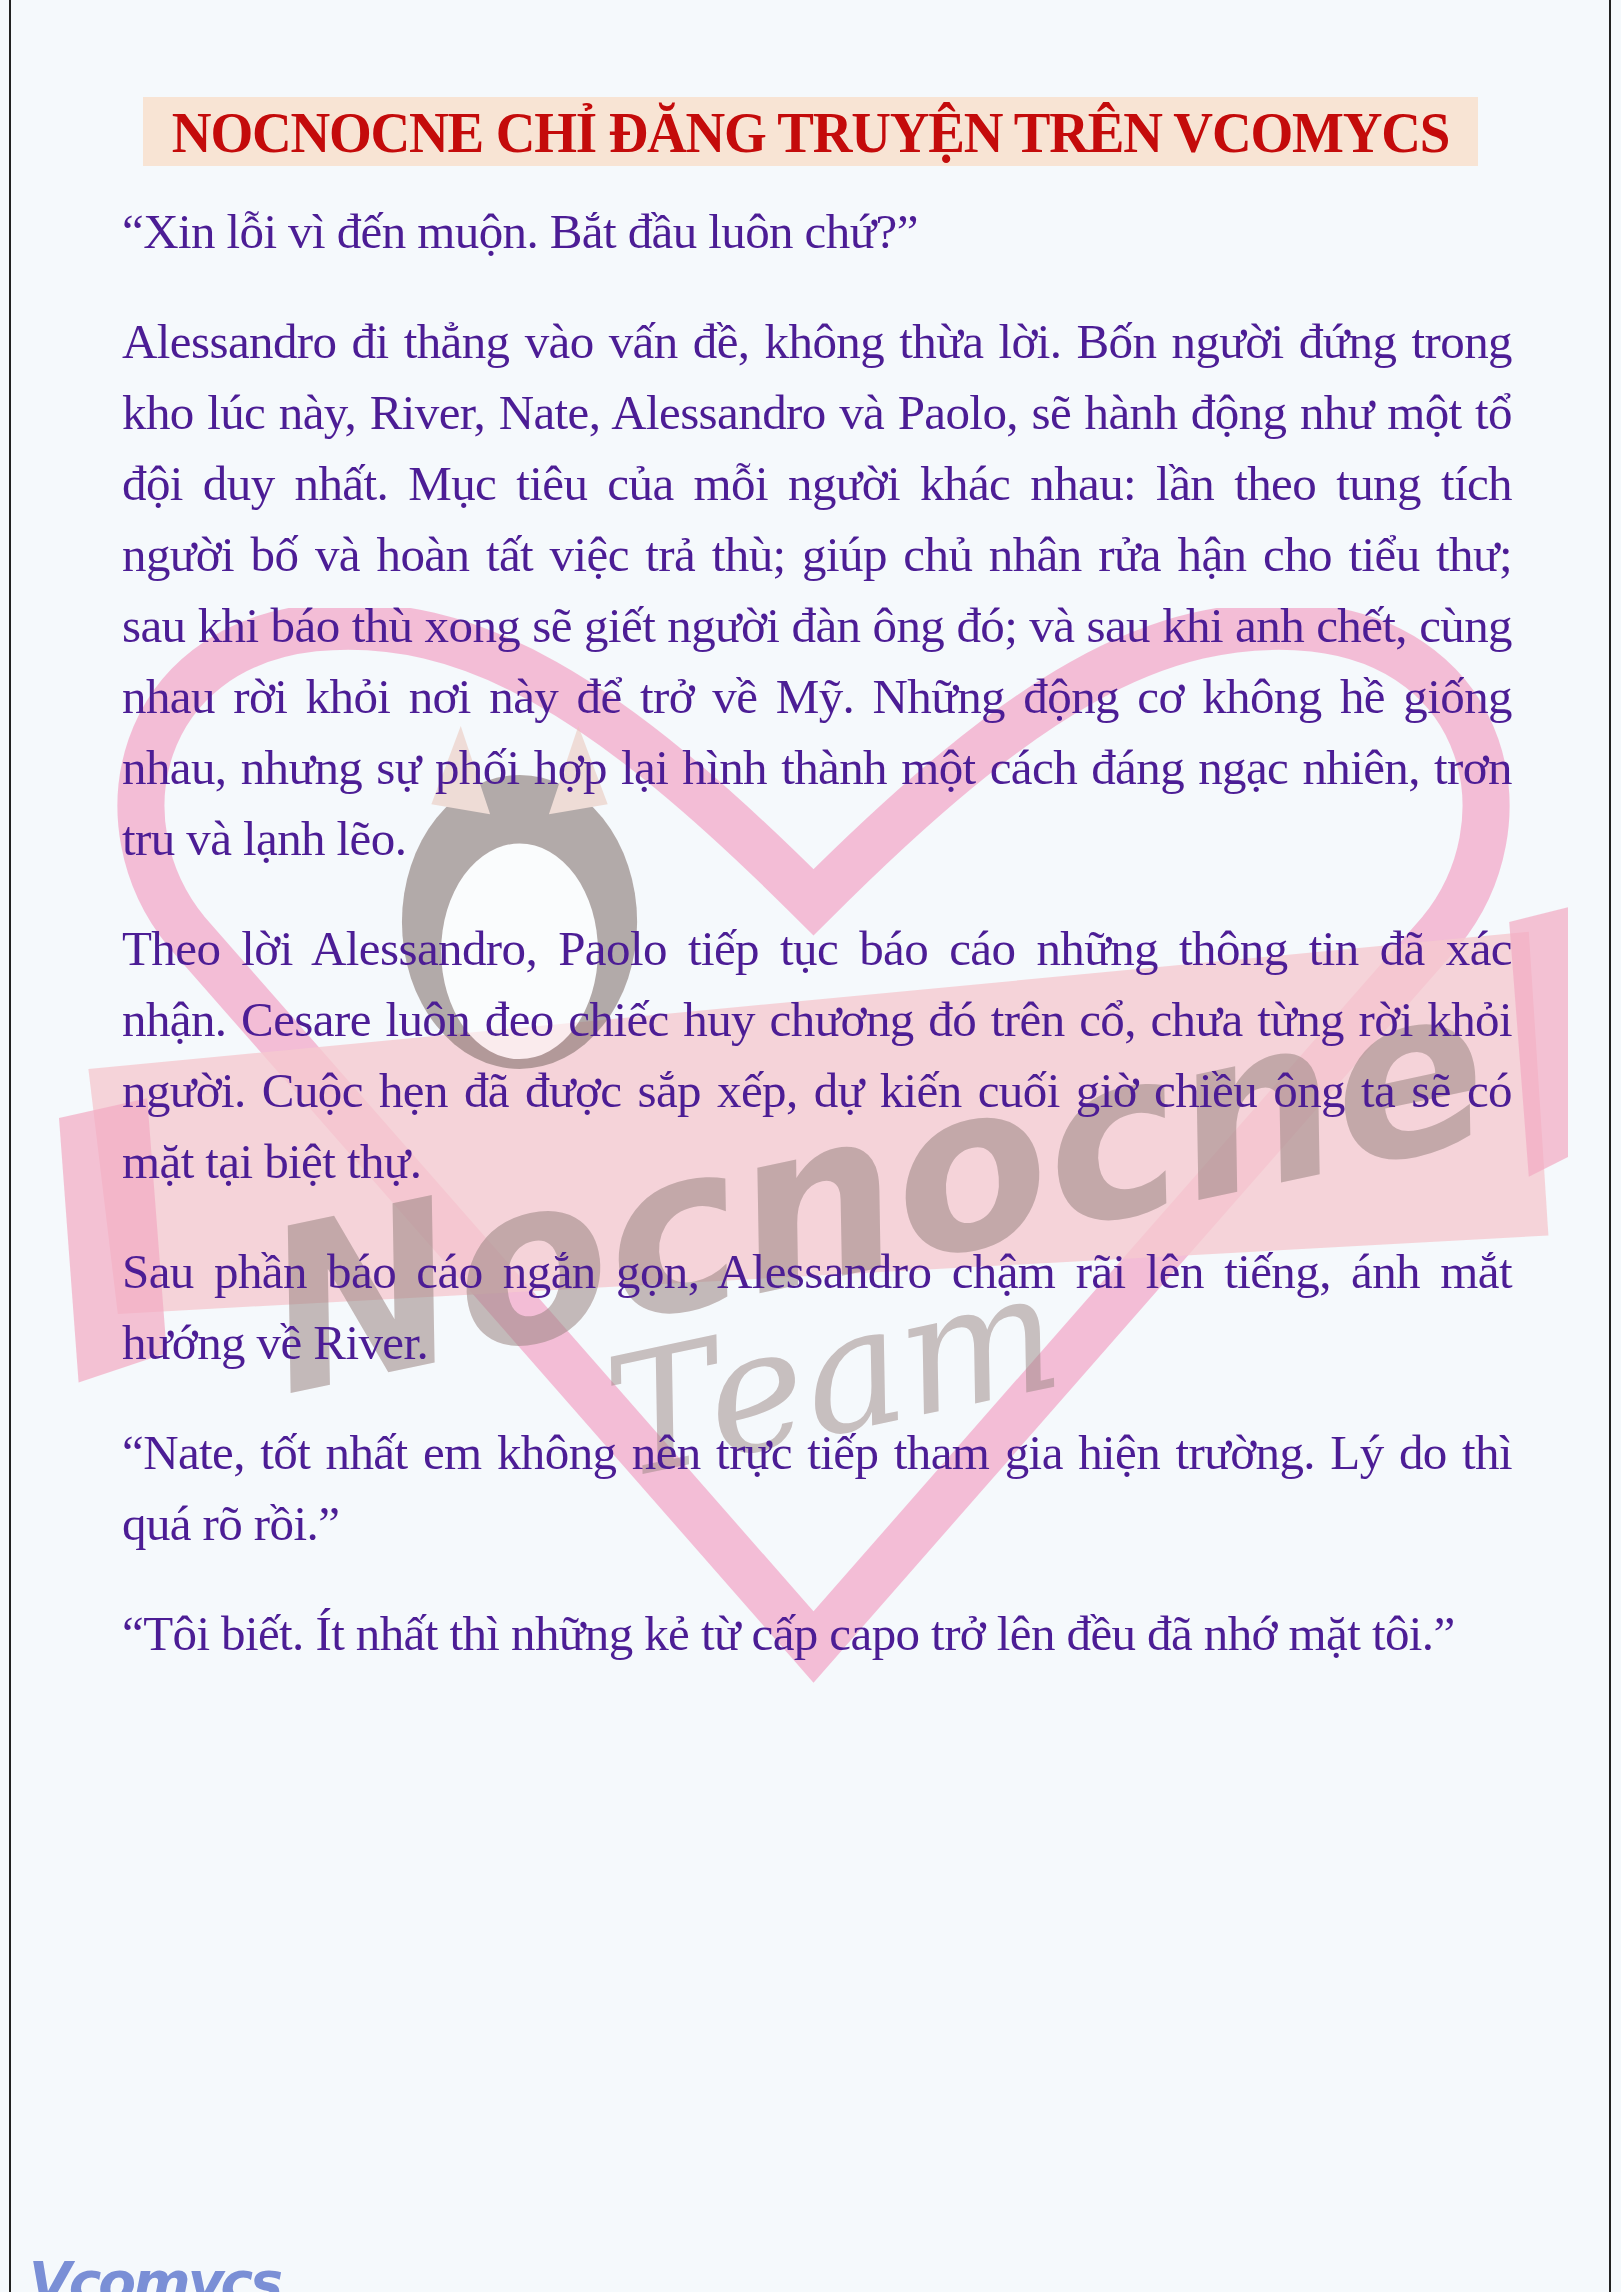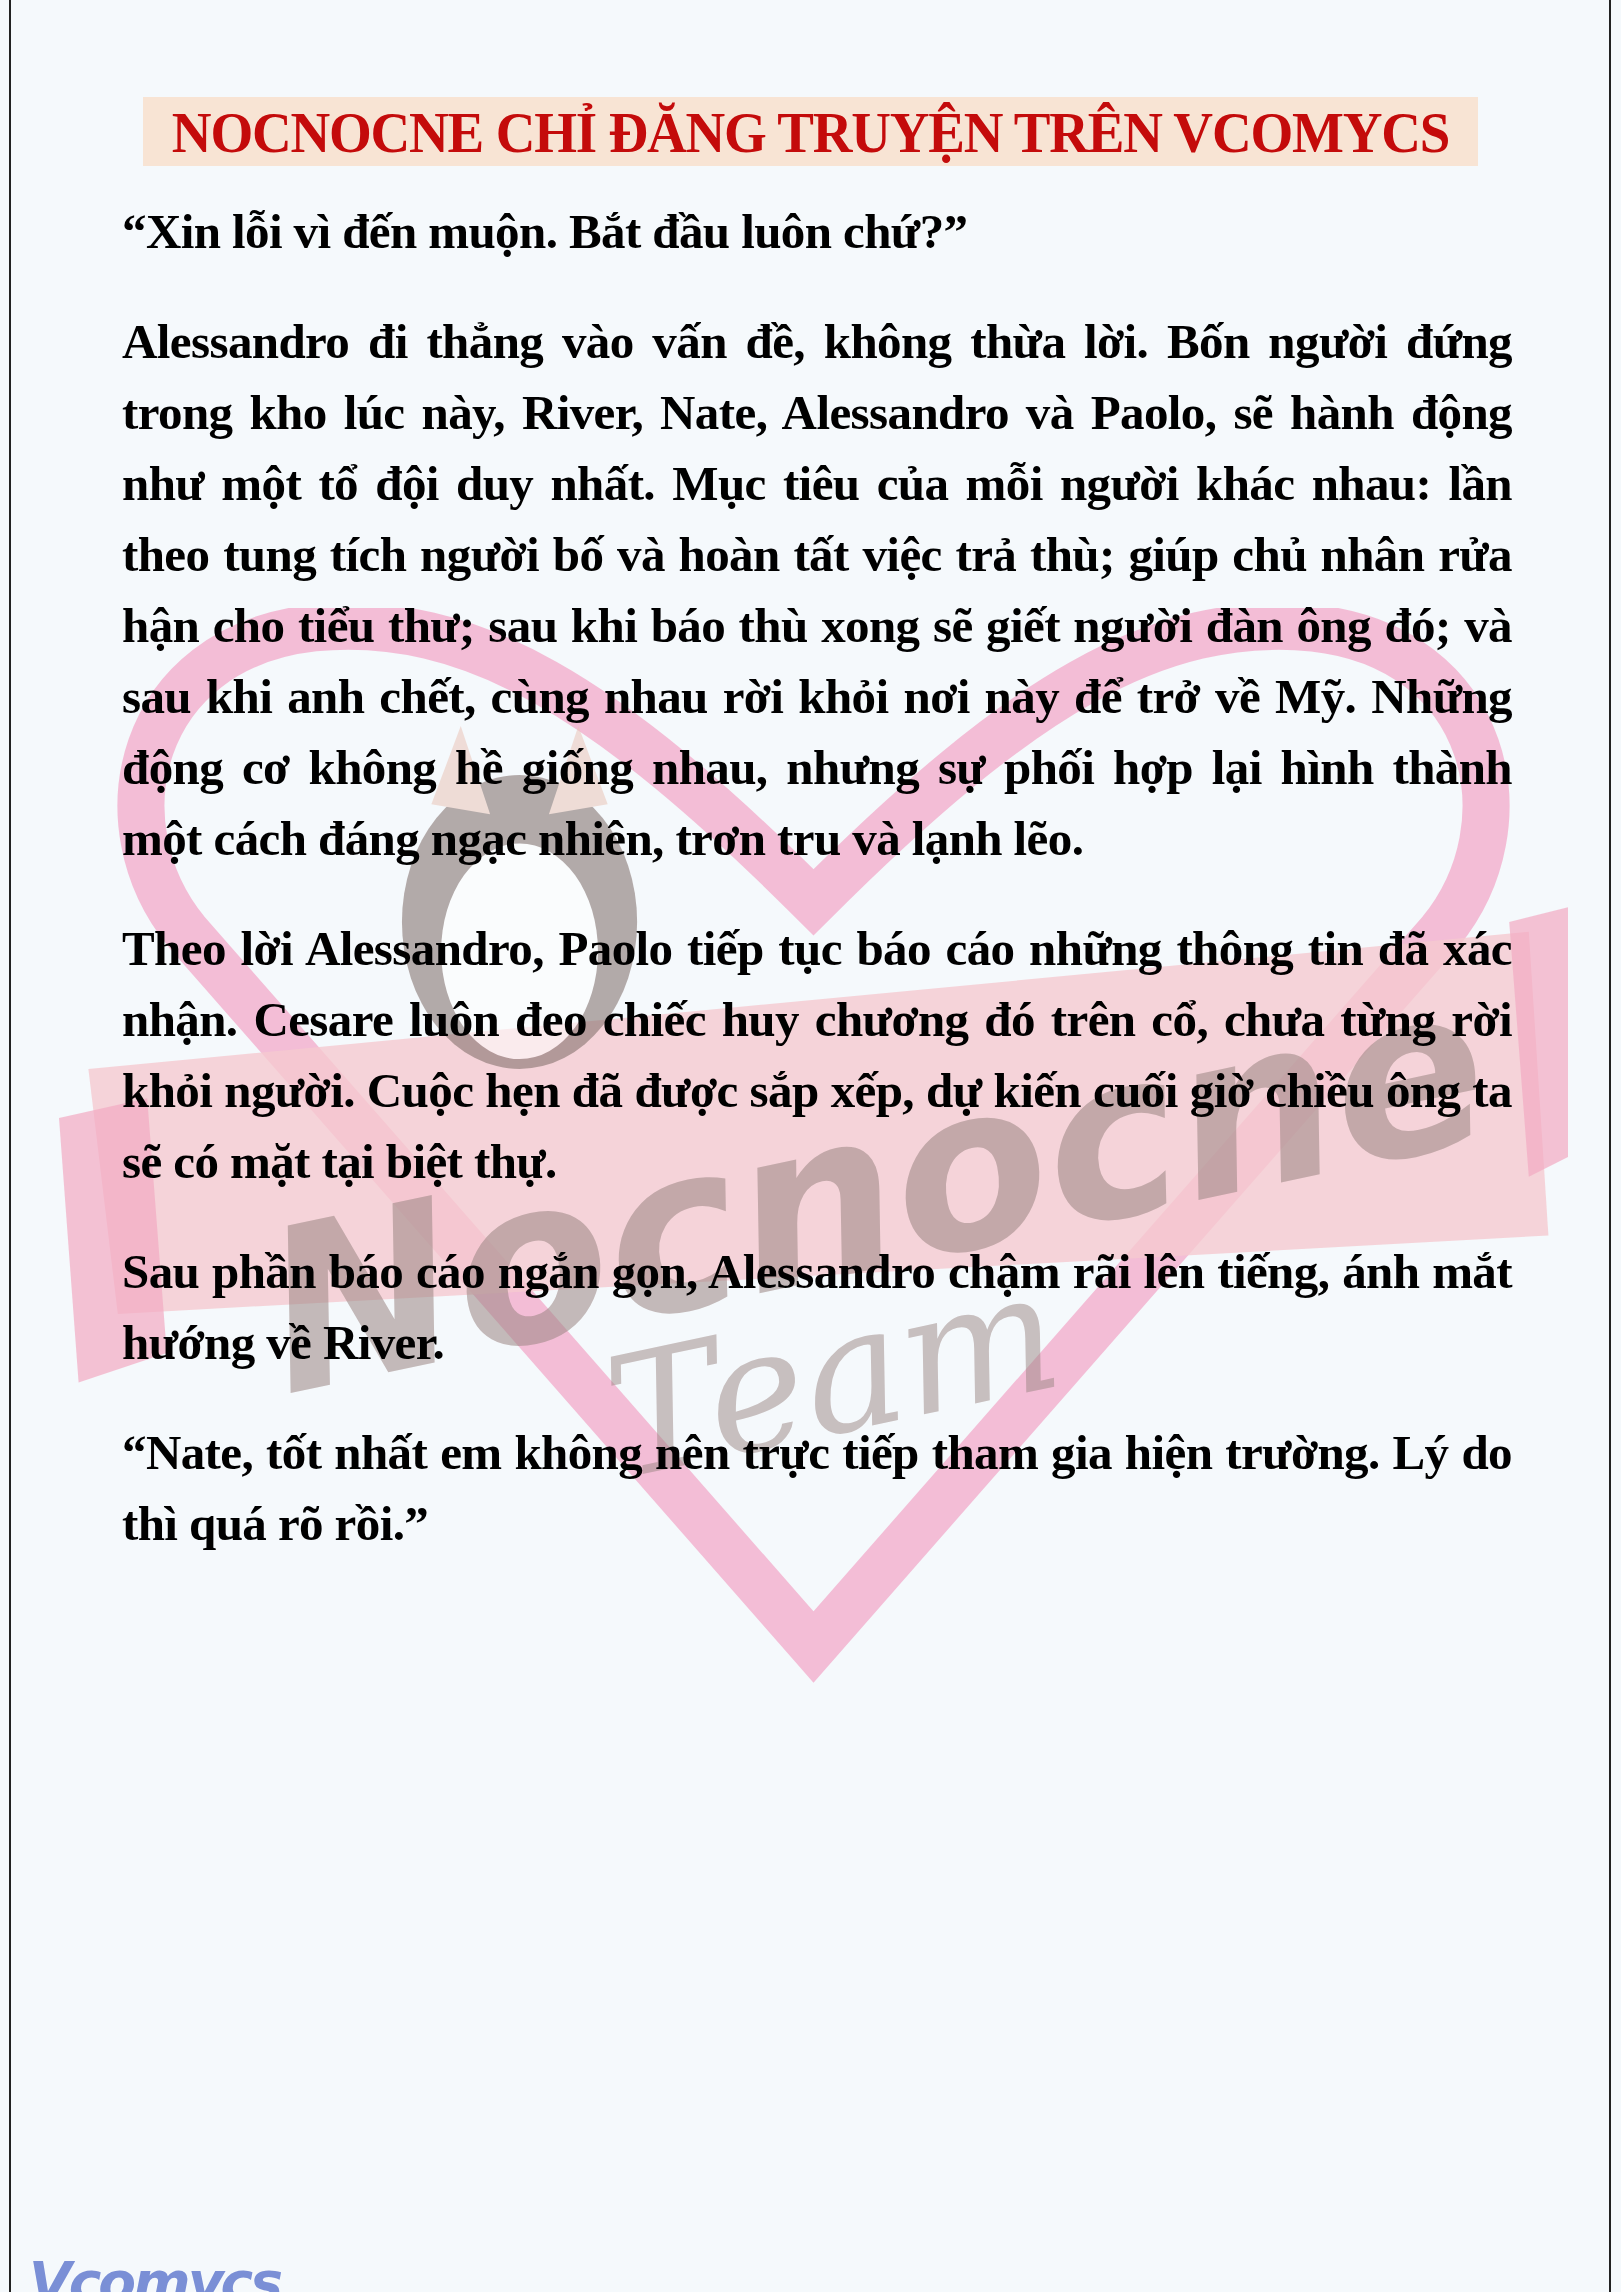--- a/index.html
+++ b/index.html
@@ -1,21 +1,21 @@
 <!DOCTYPE html>
 <html><head>
 <meta charset="utf-8">
 <style>
   html, body { margin:0; padding:0; }
   body { width:1621px; height:2293px; background:#f5f9fc; position:relative; overflow:hidden; font-family:"Liberation Serif","DejaVu Serif",serif; }
   .frame { position:absolute; left:8.8px; top:0; width:1602px; height:2293px; border-left:2px solid #222; border-right:2px solid #222; box-sizing:border-box; }
   .watermark { position:absolute; left:59px; top:608px; width:1509px; height:1108px; pointer-events:none; }
   .title-band { position:absolute; left:143px; top:97px; width:1335px; height:69px; background:#f8e4d4; }
   .title { position:absolute; left:143px; top:97px; width:1335px; height:69px; line-height:71px; text-align:center; color:#c40b0b; font-weight:bold; font-size:55px; letter-spacing:-1.2px; transform:scaleY(1.05); white-space:nowrap; }
-  .content { position:absolute; left:122px; top:196px; width:1390px; color:#000000; font-weight:bold; font-size:49px; line-height:71px; letter-spacing:-0.6px; }
+  .content { position:absolute; left:122px; top:196px; width:1390px; color:#4c1d95; font-weight:normal; font-size:49px; line-height:71px; letter-spacing:-0.6px; }
   .content p { margin:0 0 39px 0; text-align:justify; }
   .logo { position:absolute; left:29px; top:2210px; font-family:"DejaVu Sans",sans-serif; font-style:italic; font-weight:bold; font-size:55px; color:#7a8fd6; letter-spacing:-2.9px;margin-top:40px; }
 </style>
 </head>
 <body>
 
 <div class="frame"></div>
 
 <svg class="watermark" viewBox="0 0 1540 1130" xmlns="http://www.w3.org/2000/svg">
 
@@ -38,16 +38,17 @@
 
 <div class="title-band"></div>
 <div class="title">NOCNOCNE CHỈ ĐĂNG TRUYỆN TRÊN VCOMYCS</div>
 
 <div class="content">
   <p>“Xin lỗi vì đến muộn. Bắt đầu luôn chứ?”</p>
   <p>Alessandro đi thẳng vào vấn đề, không thừa lời. Bốn người đứng trong kho lúc này, River, Nate, Alessandro và Paolo, sẽ hành động như một tổ đội duy nhất. Mục tiêu của mỗi người khác nhau: lần theo tung tích người bố và hoàn tất việc trả thù; giúp chủ nhân rửa hận cho tiểu thư; sau khi báo thù xong sẽ giết người đàn ông đó; và sau khi anh chết, cùng nhau rời khỏi nơi này để trở về Mỹ. Những động cơ không hề giống nhau, nhưng sự phối hợp lại hình thành một cách đáng ngạc nhiên, trơn tru và lạnh lẽo.</p>
   <p>Theo lời Alessandro, Paolo tiếp tục báo cáo những thông tin đã xác nhận. Cesare luôn đeo chiếc huy chương đó trên cổ, chưa từng rời khỏi người. Cuộc hẹn đã được sắp xếp, dự kiến cuối giờ chiều ông ta sẽ có mặt tại biệt thự.</p>
   <p>Sau phần báo cáo ngắn gọn, Alessandro chậm rãi lên tiếng, ánh mắt hướng về River.</p>
   <p>“Nate, tốt nhất em không nên trực tiếp tham gia hiện trường. Lý do thì quá rõ rồi.”</p>
+  <p>“Tôi biết. Ít nhất thì những kẻ từ cấp capo trở lên đều đã nhớ mặt tôi.”</p>
 </div>
 
 <div class="logo">Vcomycs</div>
 
 
 </body></html>

